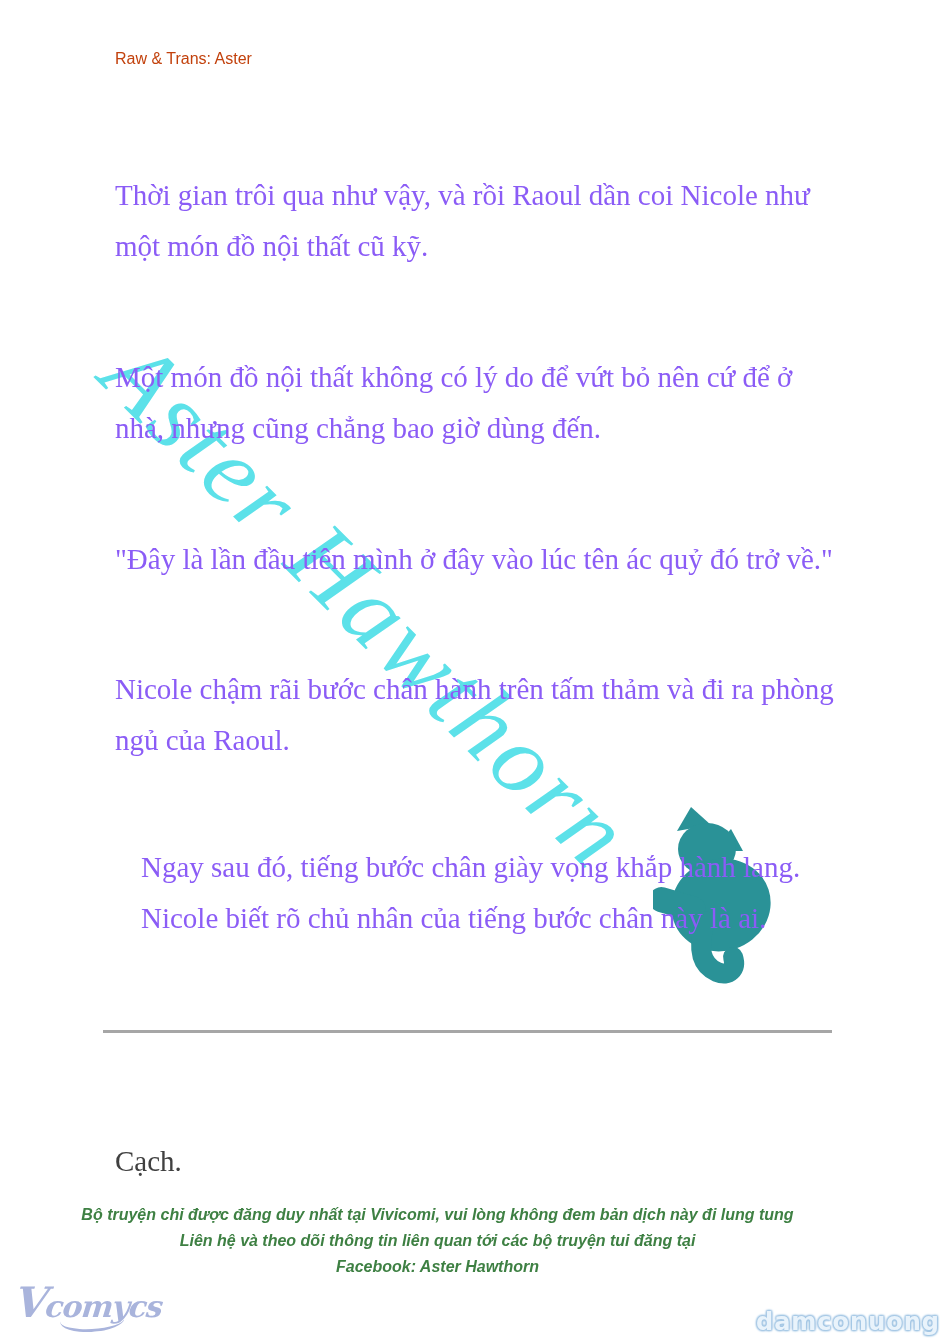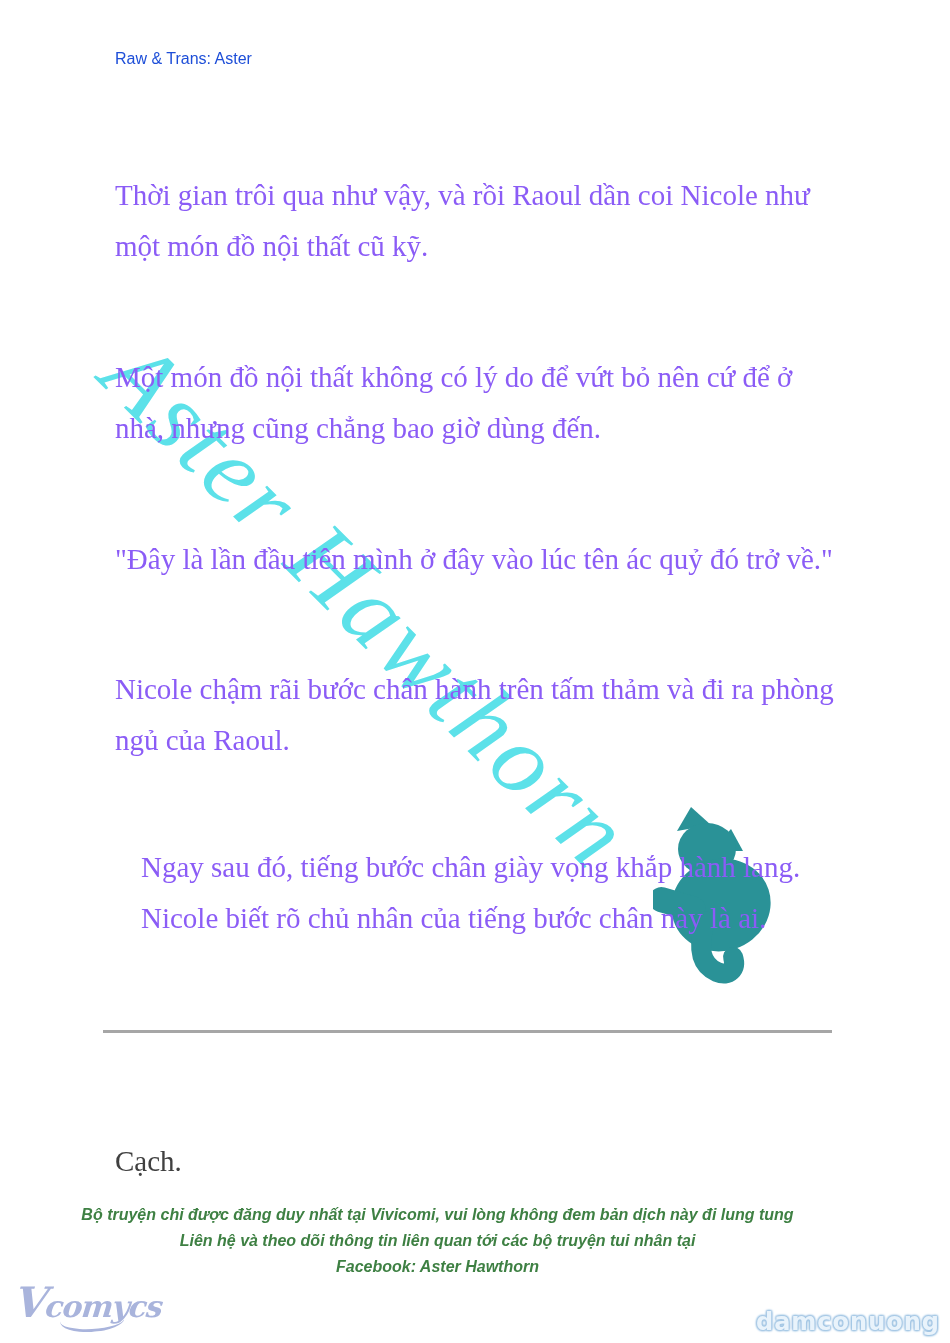--- a/index.html
+++ b/index.html
@@ -11,21 +11,21 @@
     overflow: hidden;
     font-family: "Liberation Serif", "DejaVu Serif", serif;
   }
 
   
   .credit {
     position: absolute;
     left: 115px; top: 50px;
     font-family: "Liberation Sans", "DejaVu Sans", sans-serif;
     font-size: 16px;
-    color: #1d4ed8;
+    color: #c2410c;
     z-index: 3;
   }
 
   
   .watermark-diagonal {
     position: absolute;
     left: 156px; top: 322px;
     font-family: "Liberation Serif", "DejaVu Serif", serif;
     font-style: italic;
     font-size: 100px;
@@ -187,21 +187,21 @@
     <div class="tline">Ngay sau đó, tiếng bước chân giày vọng khắp hành lang.</div>
     <div class="tline">Nicole biết rõ chủ nhân của tiếng bước chân này là ai.</div>
   </div>
 
   <div class="divider"></div>
 
   <div class="sfx">Cạch.</div>
 
   <div class="footer">
     <div class="fline">Bộ truyện chỉ được đăng duy nhất tại Vivicomi, vui lòng không đem bản dịch này đi lung tung</div>
-    <div class="fline">Liên hệ và theo dõi thông tin liên quan tới các bộ truyện tui nhân tại</div>
+    <div class="fline">Liên hệ và theo dõi thông tin liên quan tới các bộ truyện tui đăng tại</div>
     <div class="fline">Facebook: Aster Hawthorn</div>
   </div>
 
   <div class="vcomycs">
     <span class="v-glyph">V</span><span>comycs</span>
   </div>
 
   <div class="damconuong">damconuong</div>
 
 </div>

